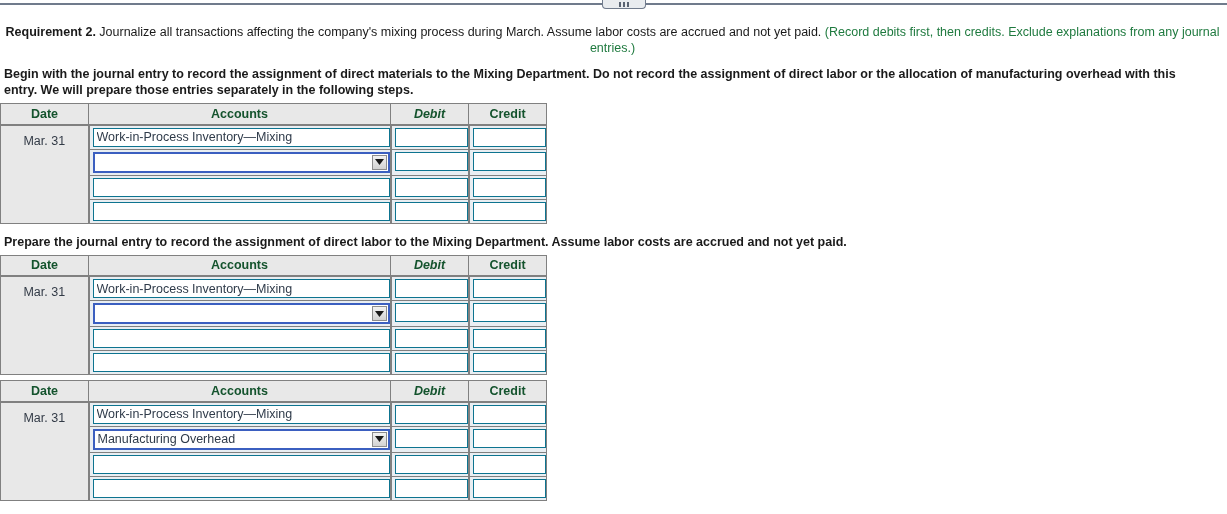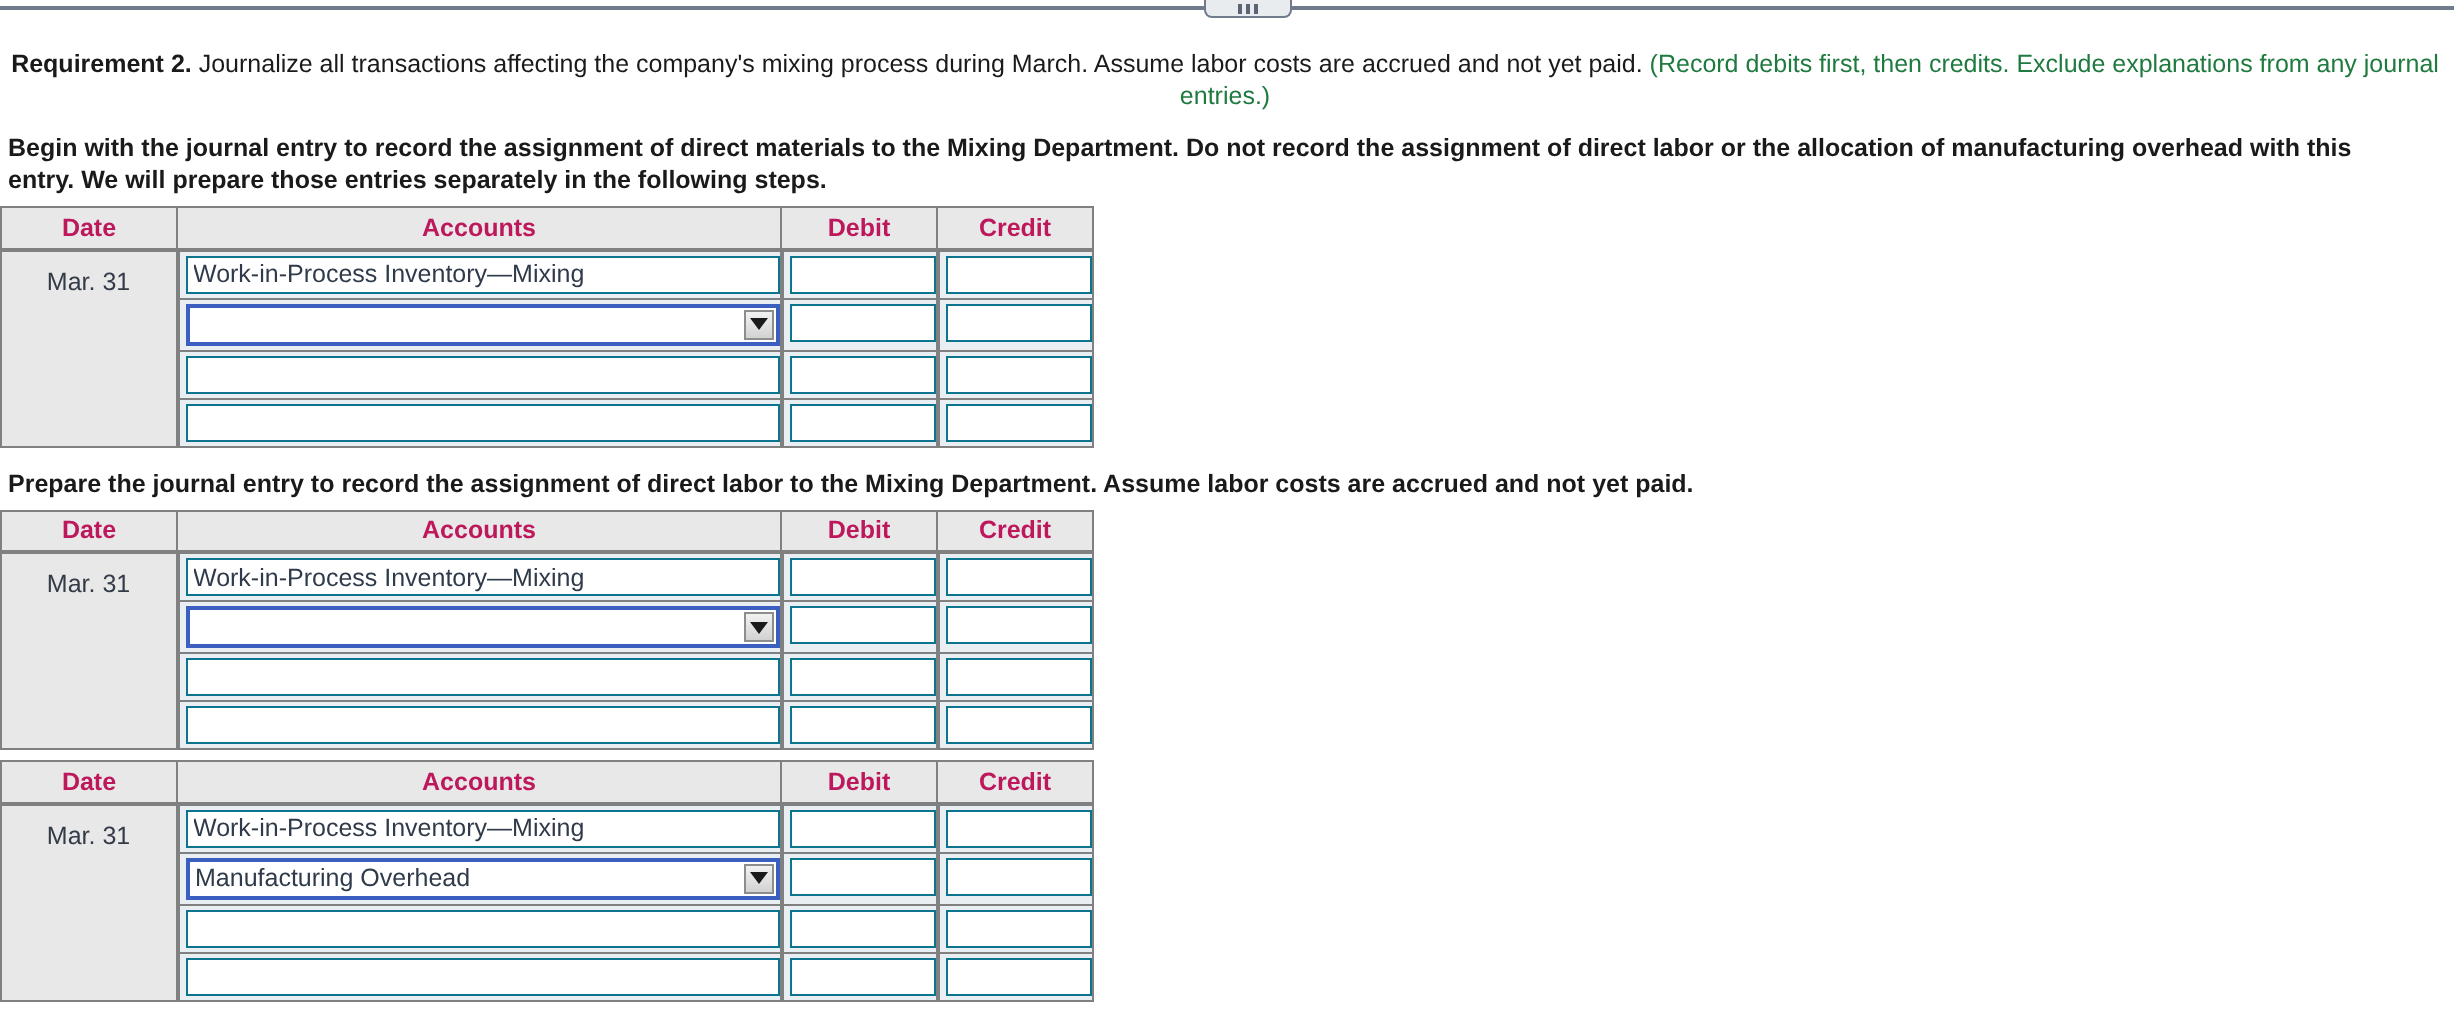--- a/index.html
+++ b/index.html
@@ -85,29 +85,29 @@
   }
   .journal th, .journal td {
     border: 1px solid #808080;
     padding: 0;
     vertical-align: top;
   }
   .journal th {
     background: #e8e8e8;
     font-size: 12.5px;
     font-weight: bold;
-    color: #be185d;
+    color: #14532d;
     height: 21px;
     text-align: center;
     vertical-align: middle;
     border-bottom: 2px solid #808080;
   }
   .col-date  { width: 88px; }
   .col-acct  { width: 302px; }
-  .col-debit { width: 78px; }
+  .col-debit { width: 78px; font-style: italic; }
   .col-credit{ width: 78px; }
 
   td.date-cell {
     background: #e8e8e8;
     text-align: center;
     font-size: 12.5px;
     color: #333b47;
     padding-top: 8px;
     border-right: 2px solid #808080;
   }

